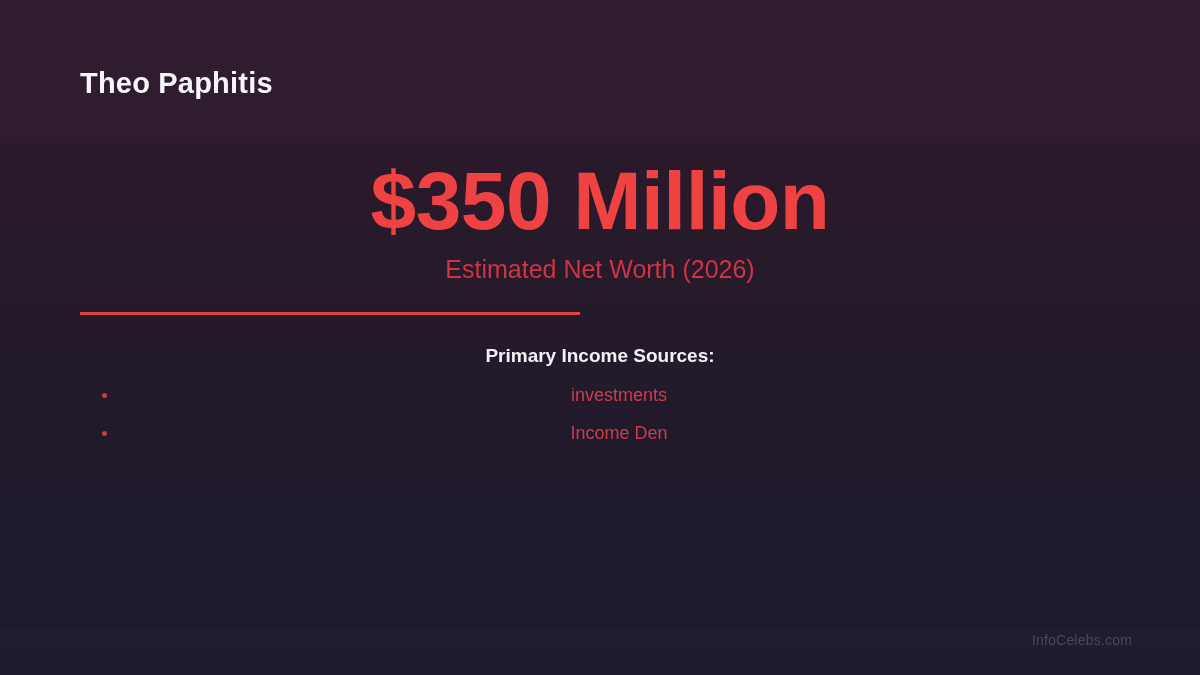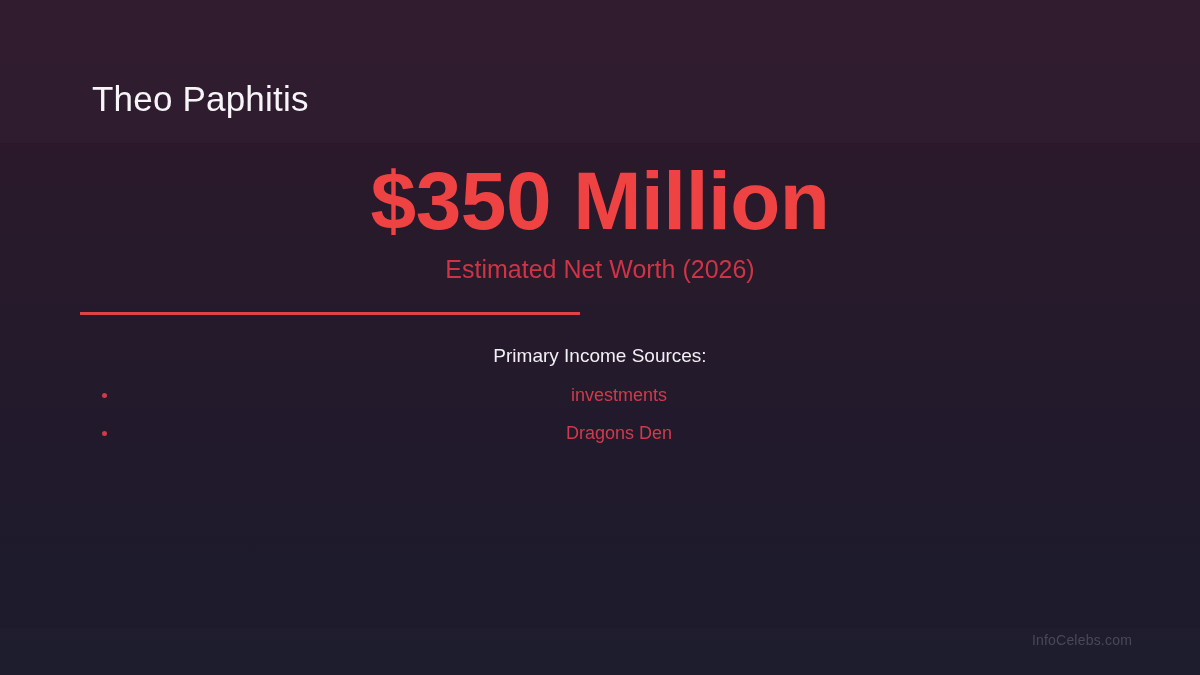--- a/index.html
+++ b/index.html
@@ -36,23 +36,23 @@
     top: 0;
     width: 1200px;
     height: 143px;
     background: rgba(255, 255, 255, 0.018);
   }
 
   .page-title {
     position: absolute;
     left: 80px;
     top: 68px;
-    margin: 12px;
-    font-size: 35px;
-    font-weight: normal;
+    margin: 0;
+    font-size: 29px;
+    font-weight: bold;
     color: #f7f5f8;
     letter-spacing: 0.2px;
     line-height: 1.1;
   }
 
   
   .content {
     position: absolute;
     left: 80px;
     top: 160px;
@@ -81,21 +81,21 @@
     margin: 28px 0 0 0;
     width: 500px;
     height: 3px;
     background: #e04343;
     border: 0;
   }
 
   .sources-heading {
     margin: 30px 0 4px 0;
     font-size: 19px;
-    font-weight: normal;
+    font-weight: bold;
     color: #f2f0f4;
     line-height: 1.2;
   }
 
   .sources-list {
     margin: 18px 0 0 0;
     padding: 0;
     list-style: none;
   }
 
@@ -156,21 +156,21 @@
 
     <div class="sources-heading">Primary Income Sources:</div>
 
     <ul class="sources-list">
       <li>
         <span class="bullet-dot"></span>
         <span>investments</span>
       </li>
       <li>
         <span class="bullet-dot"></span>
-        <span>Dragons Den</span>
+        <span>Income Den</span>
       </li>
     </ul>
 
   </div>
 
   <div class="footer-band"></div>
 
   <div class="watermark">InfoCelebs.com</div>
 
 </div>

